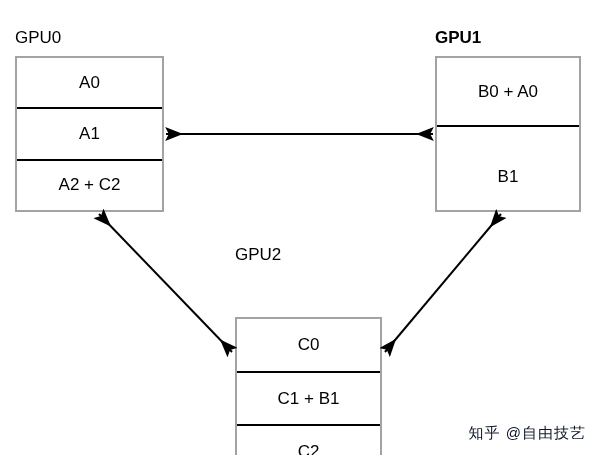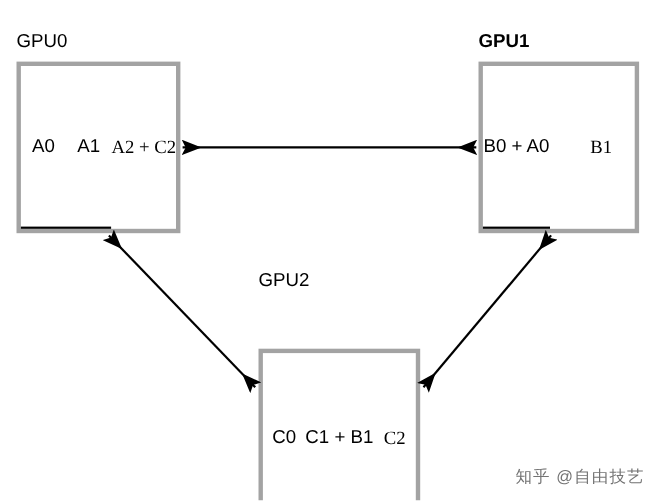--- a/index.html
+++ b/index.html
@@ -18,55 +18,54 @@
   .gpu-label {
     position: absolute;
     font-size: 17px;
     color: #000000;
     text-align: left;
     white-space: nowrap;
     line-height: 20px;
   }
   .gpu-box {
     position: absolute;
-    border: 4px solid #a3a3a3;
+    border: 2px solid #a3a3a3;
     background: #ffffff;
     box-sizing: border-box;
     display: flex;
-    flex-direction: row;
+    flex-direction: column;
   }
   .gpu-cell {
     flex: 1 1 0;
     display: flex;
     align-items: center;
     justify-content: center;
     font-size: 17px;
     color: #000000;
     border-bottom: 2px solid #000000;
     box-sizing: border-box;
     white-space: nowrap;
   }
   .gpu-cell:last-child {
     border-bottom: none;
-    font-family: Liberation Serif, serif;
   }
   #arrows {
     position: absolute;
     left: 0;
     top: 0;
     width: 600px;
     height: 455px;
     pointer-events: none;
   }
   .watermark {
     position: absolute;
     right: 14px;
     bottom: 12px;
     font-size: 15px;
-    color: #737373;
+    color: #0f172a;
     white-space: nowrap;
     letter-spacing: 1px;
     margin-top: 44px;
   }
 </style>
 </head>
 <body>
 
 <div id="canvas">
 

